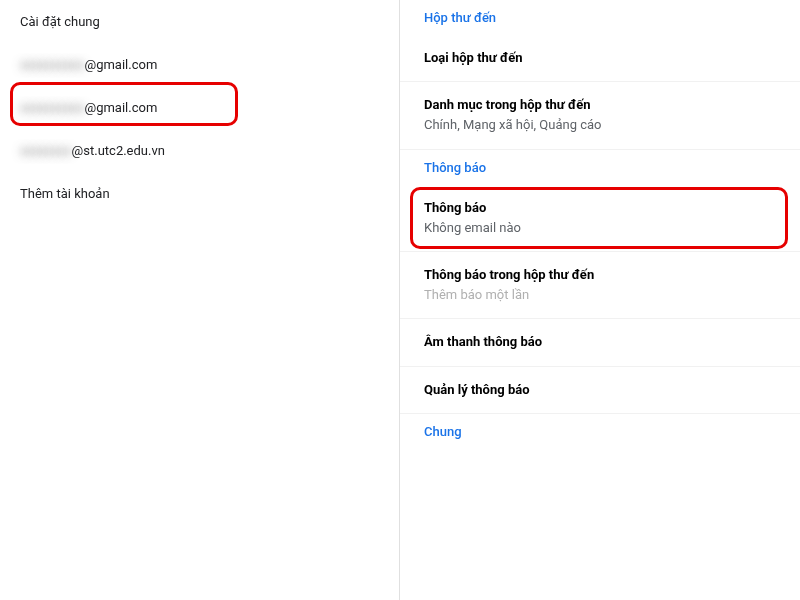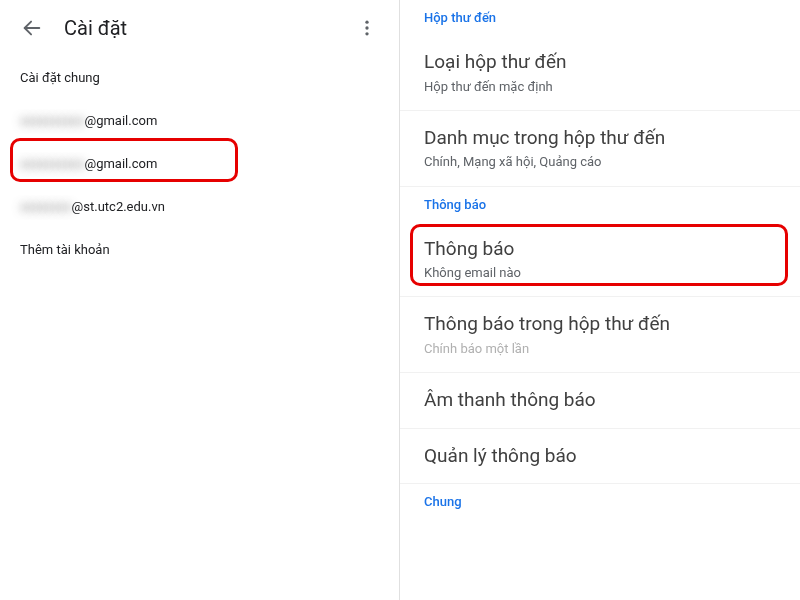--- a/index.html
+++ b/index.html
@@ -90,23 +90,24 @@
     padding: 10px 16px 10px 24px;
   }
   .setting-row {
     padding: 14px 24px;
     cursor: pointer;
     position: relative;
     border-top: 1px solid #f1f1f1;
   }
   .setting-row.first { border-top: none; }
   .setting-row .title {
-    font-size: 19px;
-    color: #404040;
+    font-size: 13px;
+    color: #000000;
     line-height: 1.4;
+    font-weight: bold;
   }
   .setting-row .subtitle {
     font-size: 13px;
     color: #5f6368;
     line-height: 1.4;
     margin-top: 2px;
   }
   .setting-row .subtitle.dim {
     color: #b0b0b0;
   }
@@ -115,36 +116,20 @@
     top: 2px;
     width: 378px;
     height: 62px;
   }
   svg { display: block; }
 </style>
 </head>
 <body>
 
 <div class="left-pane">
-  <div class="header">
-    <div class="back-btn">
-      <svg width="22" height="22" viewBox="0 0 24 24" fill="none" stroke="#5f6368" stroke-width="2" stroke-linecap="round" stroke-linejoin="round">
-        <line x1="20" y1="12" x2="4" y2="12"></line>
-        <polyline points="11 5 4 12 11 19"></polyline>
-      </svg>
-    </div>
-    <div class="header-title">Cài đặt</div>
-    <div class="more-btn">
-      <svg width="20" height="20" viewBox="0 0 24 24" fill="#5f6368">
-        <circle cx="12" cy="5" r="2"></circle>
-          <circle cx="12" cy="12" r="2"></circle>
-          <circle cx="12" cy="19" r="2"></circle>
-      </svg>
-    </div>
-  </div>
 
   <div class="left-list">
     <div class="left-item">
       <span>Cài đặt chung</span>
     </div>
 
     <div class="left-item">
       <span class="blur">xxxxxxxxxx</span><span>@gmail.com</span>
     </div>
 
@@ -161,39 +146,38 @@
       <span>Thêm tài khoản</span>
     </div>
   </div>
 </div>
 
 <div class="right-pane">
   <div class="section-header">Hộp thư đến</div>
 
   <div class="setting-row first">
     <div class="title">Loại hộp thư đến</div>
-    <div class="subtitle">Hộp thư đến mặc định</div>
   </div>
 
   <div class="setting-row">
     <div class="title">Danh mục trong hộp thư đến</div>
     <div class="subtitle">Chính, Mạng xã hội, Quảng cáo</div>
   </div>
 
   <div class="section-header" style="border-top:1px solid #f1f1f1;">Thông báo</div>
 
   <div class="setting-row first" style="position:relative;">
     <div class="highlight-red highlight-right"></div>
     <div class="title">Thông báo</div>
     <div class="subtitle">Không email nào</div>
   </div>
 
   <div class="setting-row">
     <div class="title">Thông báo trong hộp thư đến</div>
-    <div class="subtitle dim">Chính báo một lần</div>
+    <div class="subtitle dim">Thêm báo một lần</div>
   </div>
 
 
   <div class="setting-row">
     <div class="title">Âm thanh thông báo</div>
   </div>
 
   <div class="setting-row">
     <div class="title">Quản lý thông báo</div>
   </div>

